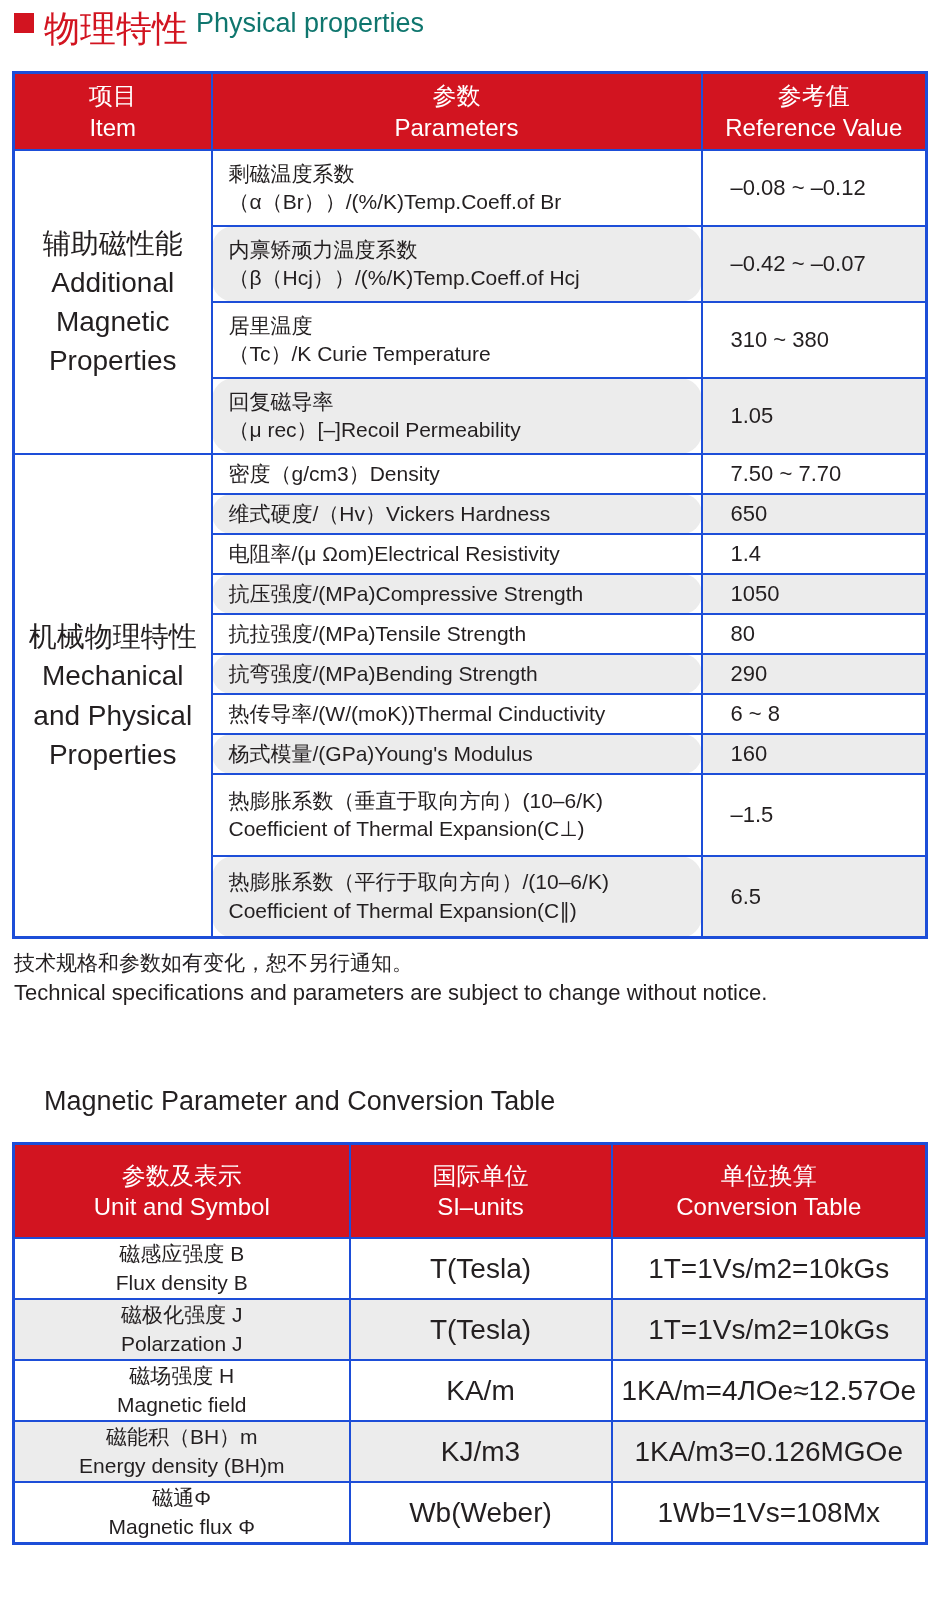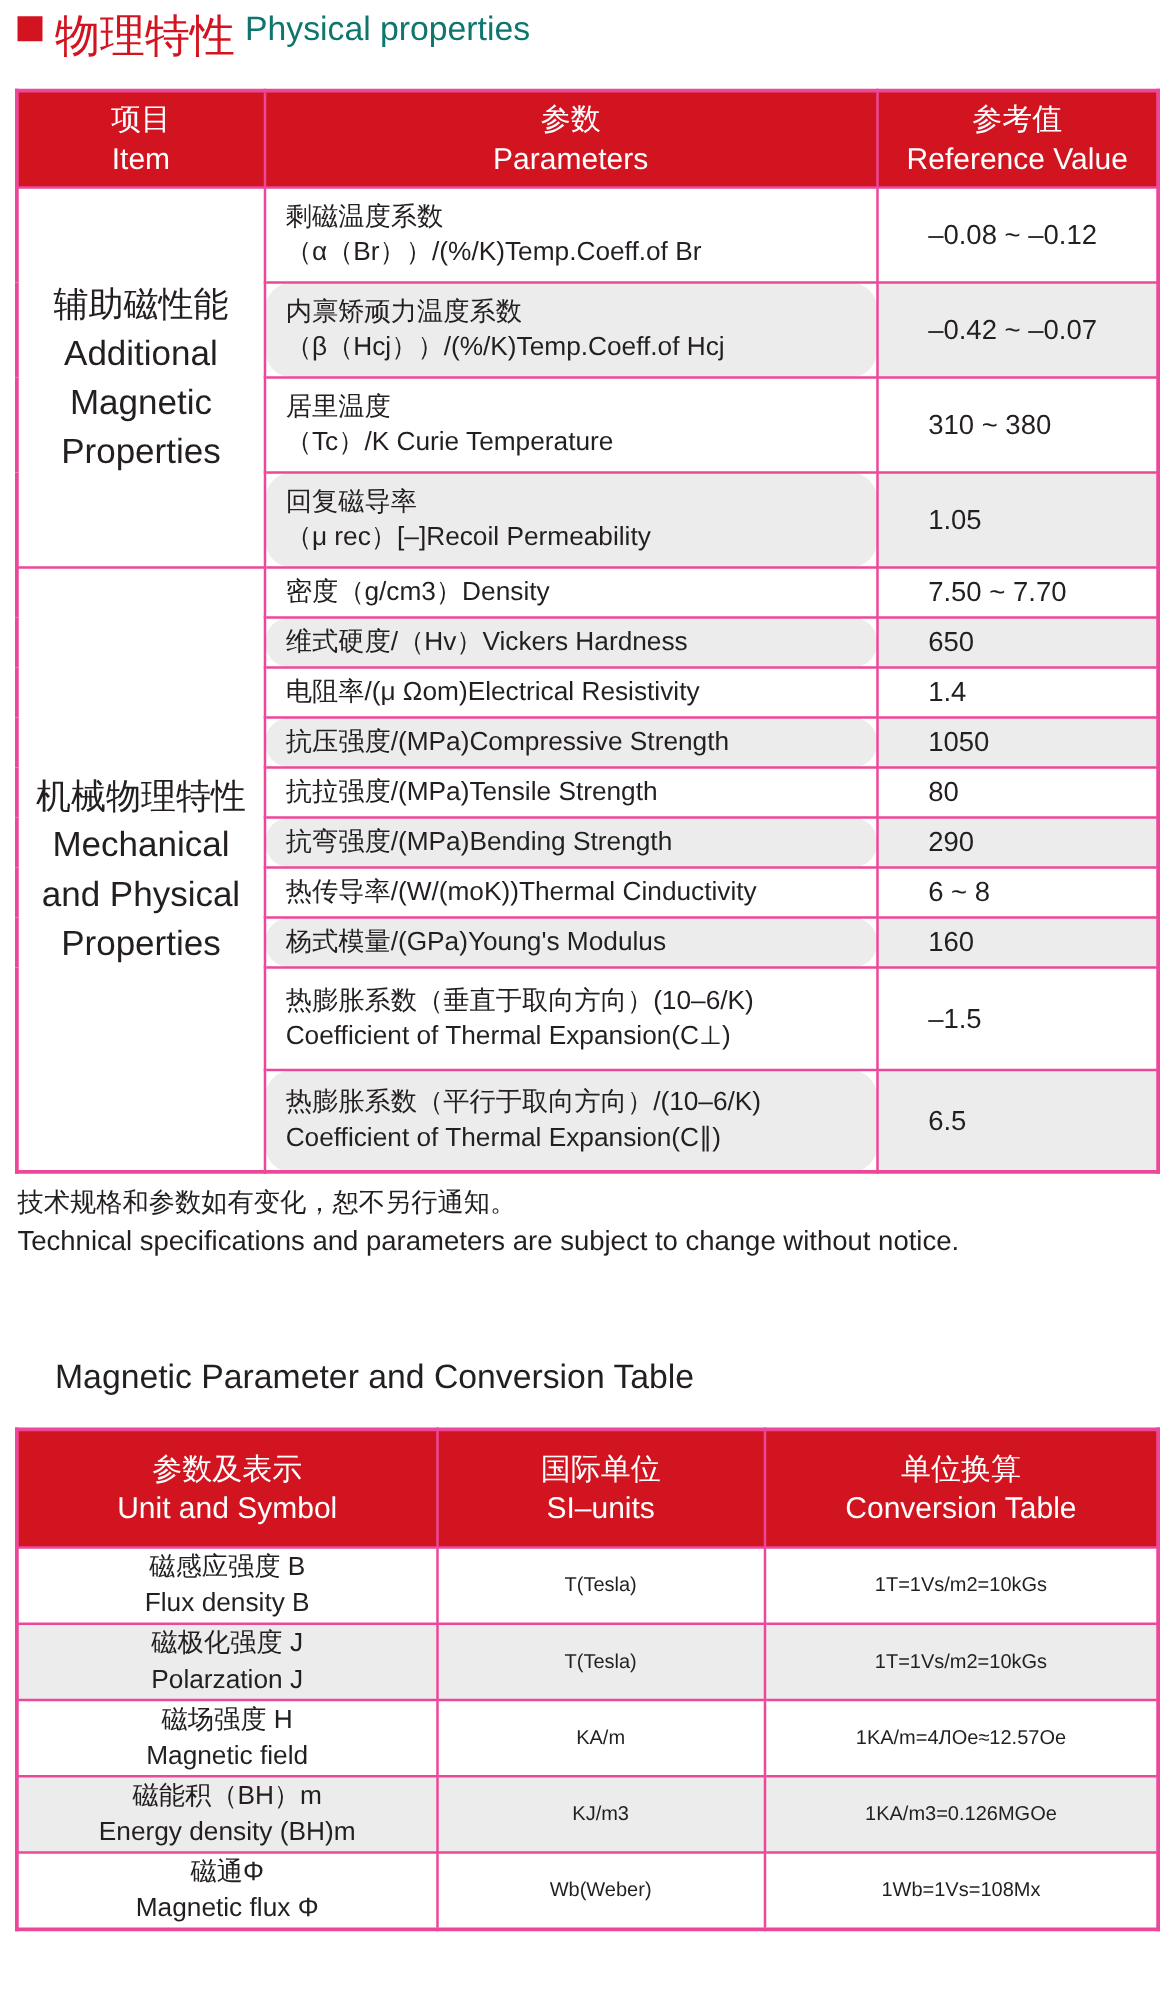--- a/index.html
+++ b/index.html
@@ -14,50 +14,50 @@
   .bullet {
     width:20px; height:20px; background:#d21420; display:inline-block;
     margin-right:10px; margin-top:5px; flex:0 0 auto;
   }
   .title-zh { color:#d21420; font-size:36px; line-height:1.15; margin-right:8px; white-space:nowrap; }
   .title-en { color:#0f766e; font-size:27px; line-height:1.15; white-space:nowrap; }
   .title-en-line2 { color:#231f20; font-size:27px; line-height:1.2; margin-left:32px; margin-top:2px; }
 
   
   table { border-collapse:collapse; width:100%; table-layout:fixed; }
-  table, th, td { border:2px solid #ec4899; }
+  table, th, td { border:2px solid #1d4ed8; }
   table { border-width:3px; }
   th {
     background:#d21420; color:#ffffff; font-weight:normal;
     font-size:24px; line-height:1.3; text-align:center; vertical-align:middle;
   }
   td { vertical-align:middle; font-size:21px; line-height:1.35; background:#ffffff; }
   tr.alt td { background:#ececec; }
   td.item { background:#ffffff !important; text-align:center; font-size:28px; line-height:1.4; }
 
   
   .t1 { margin-top:22px; }
   .t1 th { height:77px; }
   .t1 .param { text-align:left; padding-left:16px; padding-right:8px;border-radius:22px; }
-  .t1 .val { text-align:left; padding-left:40px; font-size:22px; }
+  .t1 .val { text-align:left; padding-left:28px; font-size:22px; }
   .t1 tr.h76 td { height:76px; }
   .t1 tr.h40 td { height:40px; }
   .t1 tr.h82 td { height:82px; }
 
   
   .footnote { margin-top:10px; padding-left:2px; }
   .footnote-zh { font-size:21px; line-height:1.35; }
   .footnote-en { font-size:22px; line-height:1.35; }
 
   
   .section2-title { margin-top:78px; }
   .t2 { margin-top:24px; }
   .t2 th { height:95px; }
   .t2 td { height:61px; text-align:center; }
-  .t2 .unit, .t2 .conv { font-size:16px; }
+  .t2 .unit, .t2 .conv { font-size:28px; }
 </style>
 </head>
 <body>
 
 <div class="section-title">
   <span class="bullet"></span>
   <span class="title-zh">物理特性</span>
   <span class="title-en">Physical properties</span>
 </div>
 

